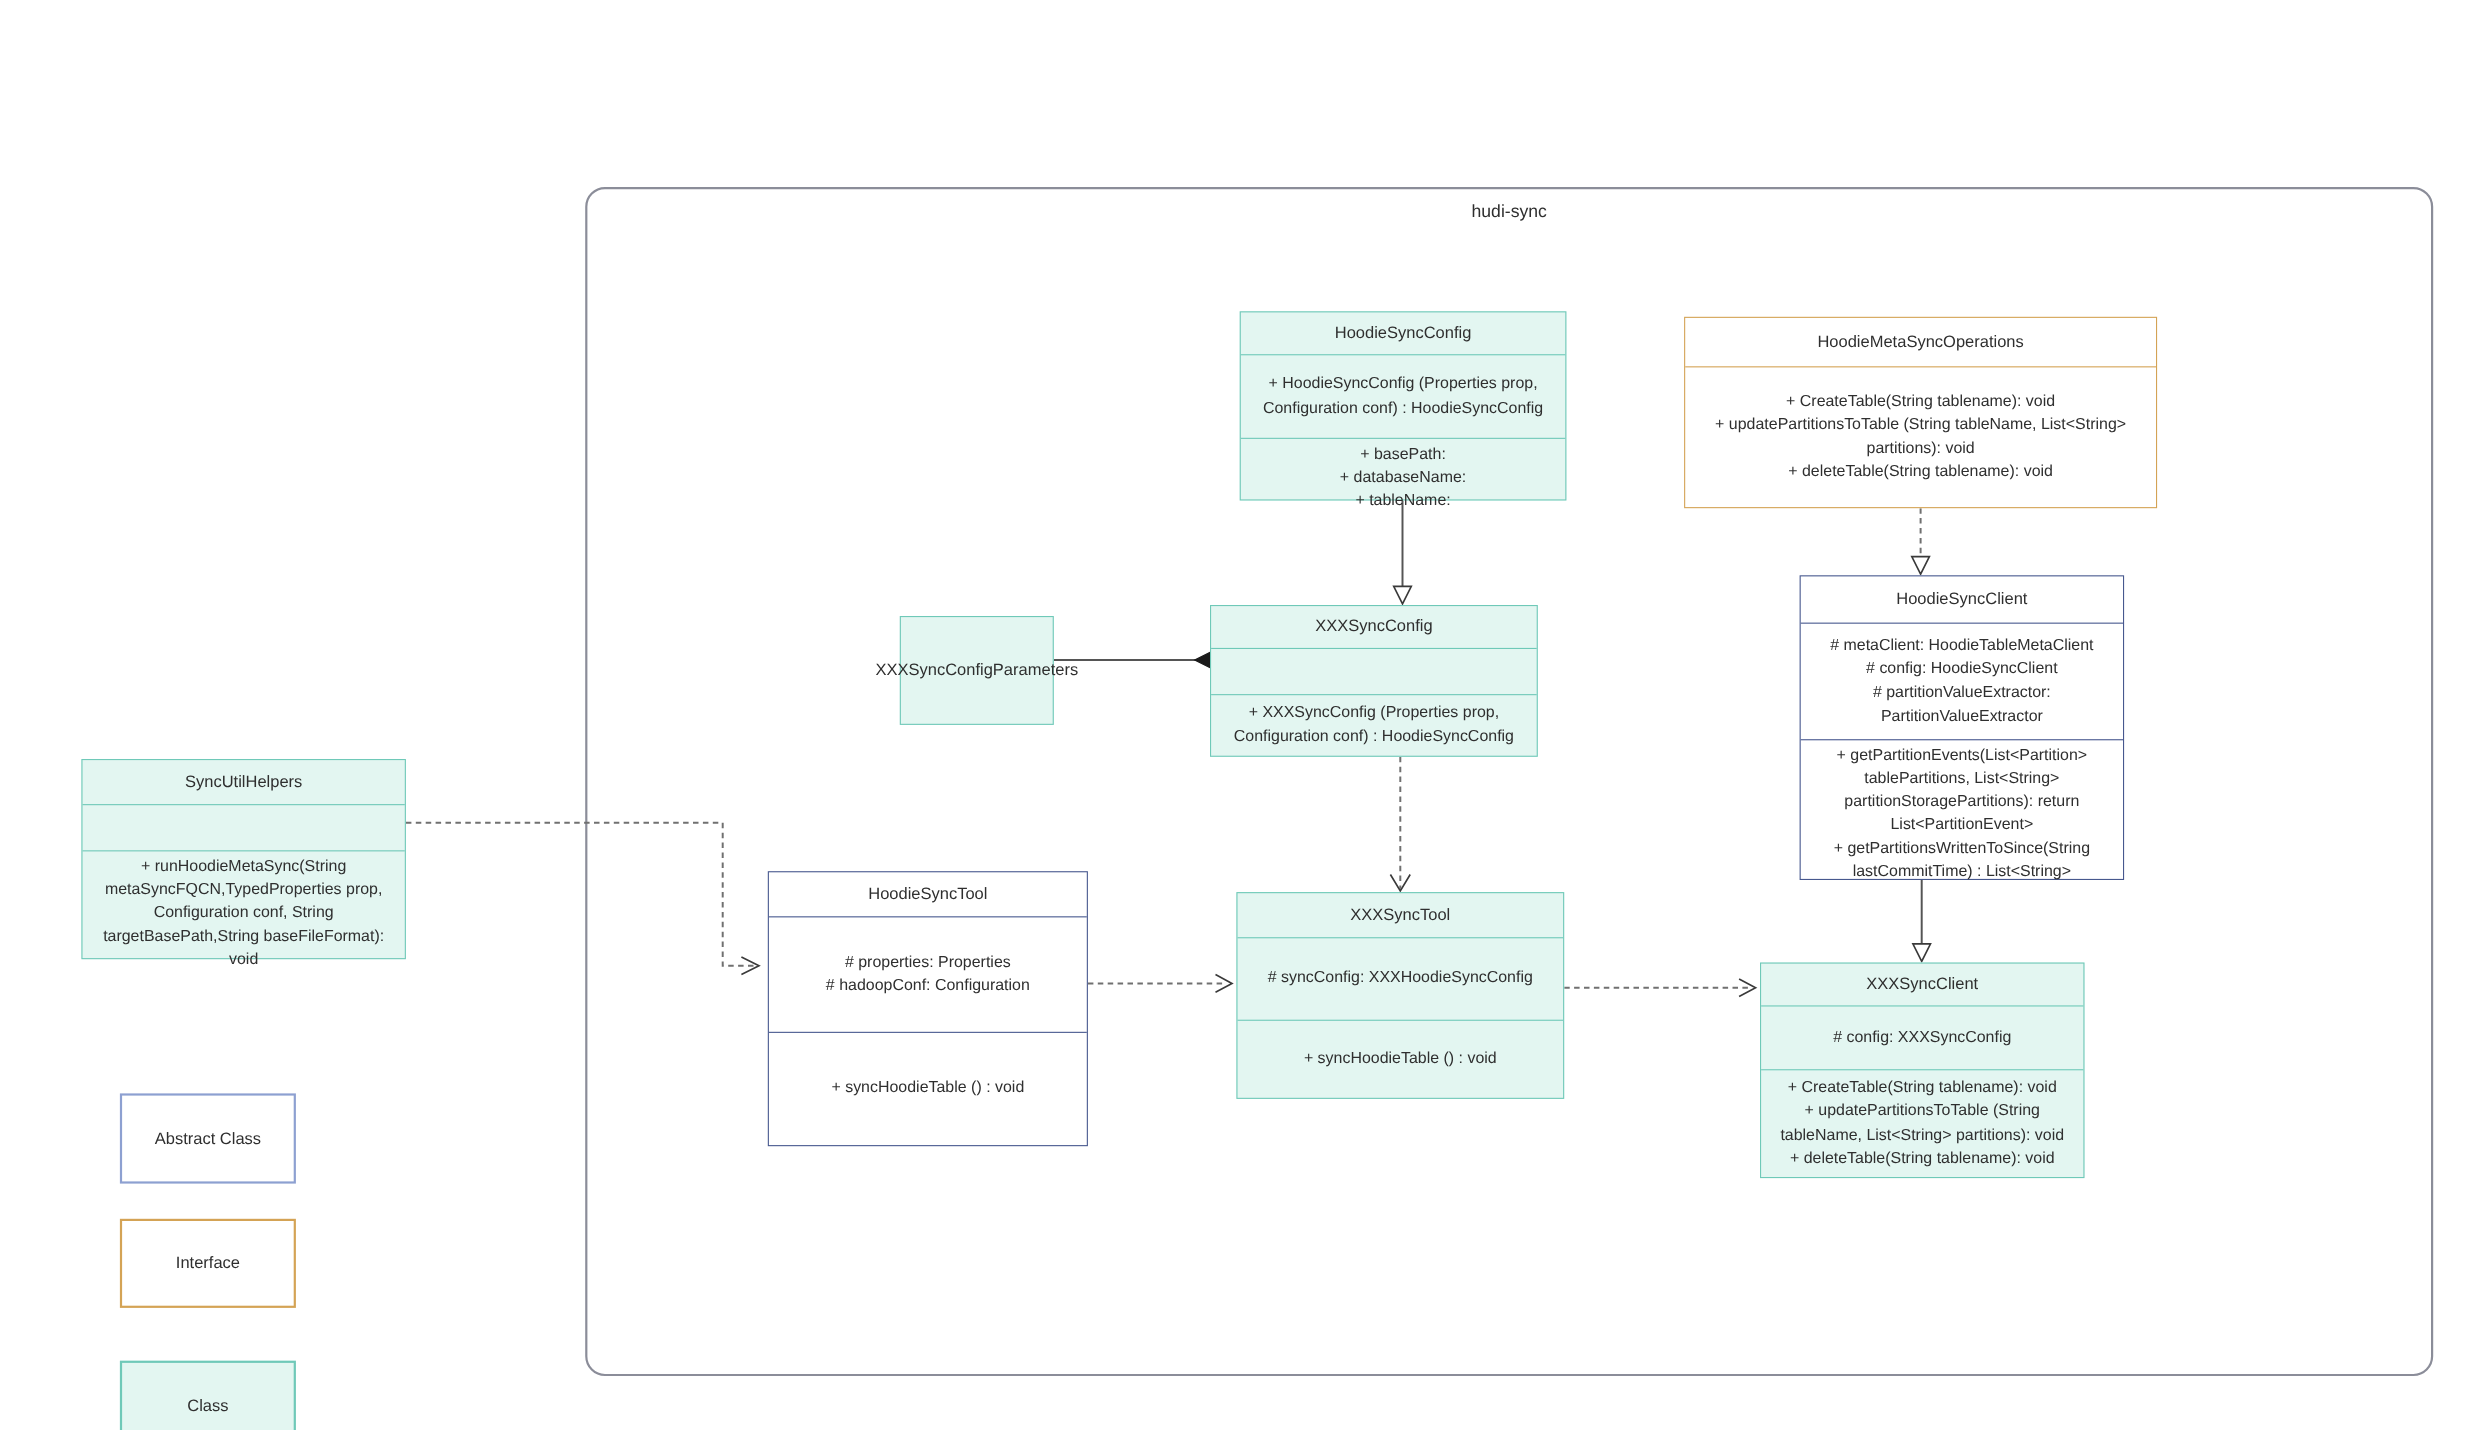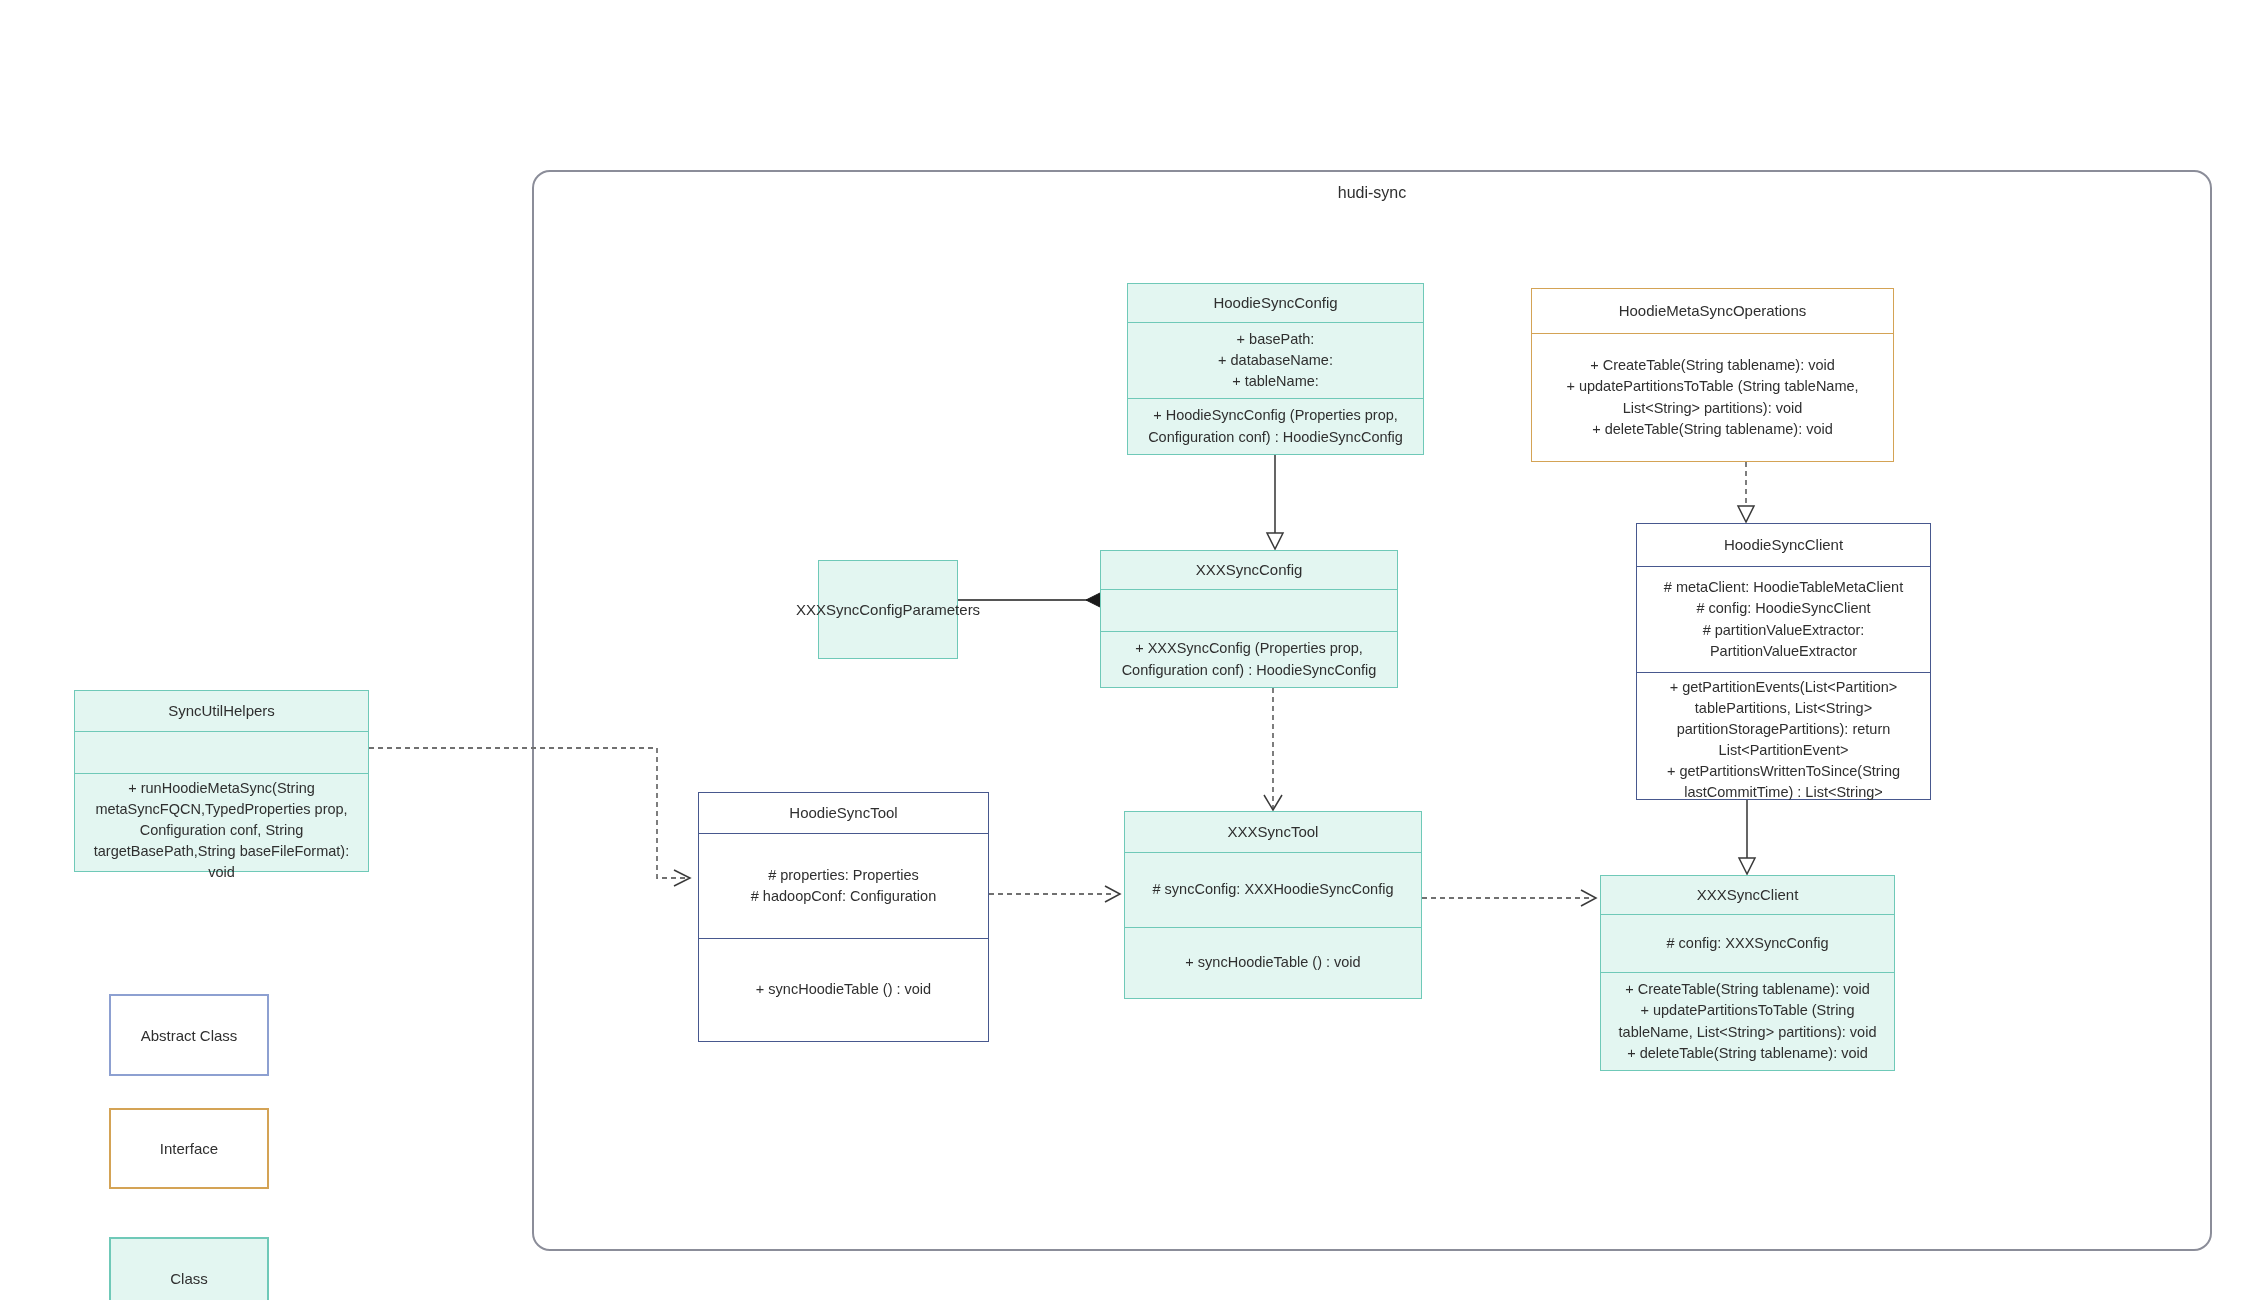--- a/index.html
+++ b/index.html
@@ -121,27 +121,27 @@
     </g>
 
     <g>
       <line x1="1422" y1="898" x2="1590" y2="898" stroke="#707070" stroke-width="1.8" stroke-dasharray="5,4"></line>
       <polyline points="1581,890 1596,898 1581,906" fill="none" stroke="#3a3a3a" stroke-width="1.5"></polyline>
     </g>
   </svg>
 
   <div class="uml-box teal" style="left:1127px; top:283px; width:297px; height:172px; grid-template-rows:38px 76px 1fr;">
     <div class="uml-title">HoodieSyncConfig</div>
+    <div class="uml-section">+   HoodieSyncConfig (Properties prop, Configuration conf) : HoodieSyncConfig</div>
     <div class="uml-section">+    basePath:
 +   databaseName:
 +   tableName:</div>
-    <div class="uml-section">+   HoodieSyncConfig (Properties prop, Configuration conf) : HoodieSyncConfig</div>
   </div>
 
-  <div class="uml-box interface" style="left:1531px; top:288px; width:363px; height:174px; grid-template-rows:44px 1fr;">
+  <div class="uml-box interface" style="left:1531px; top:288px; width:430px; height:174px; grid-template-rows:44px 1fr;">
     <div class="uml-title">HoodieMetaSyncOperations</div>
     <div class="uml-section">+    CreateTable(String tablename): void
 +    updatePartitionsToTable (String tableName, List&lt;String&gt; partitions): void
 +    deleteTable(String tablename): void</div>
   </div>
 
   <div class="uml-box teal" style="left:1100px; top:550px; width:298px; height:138px; grid-template-rows:38px 42px 1fr;">
     <div class="uml-title">XXXSyncConfig</div>
     <div class="uml-section"></div>
     <div class="uml-section">+   XXXSyncConfig (Properties prop, Configuration conf) : HoodieSyncConfig</div>

